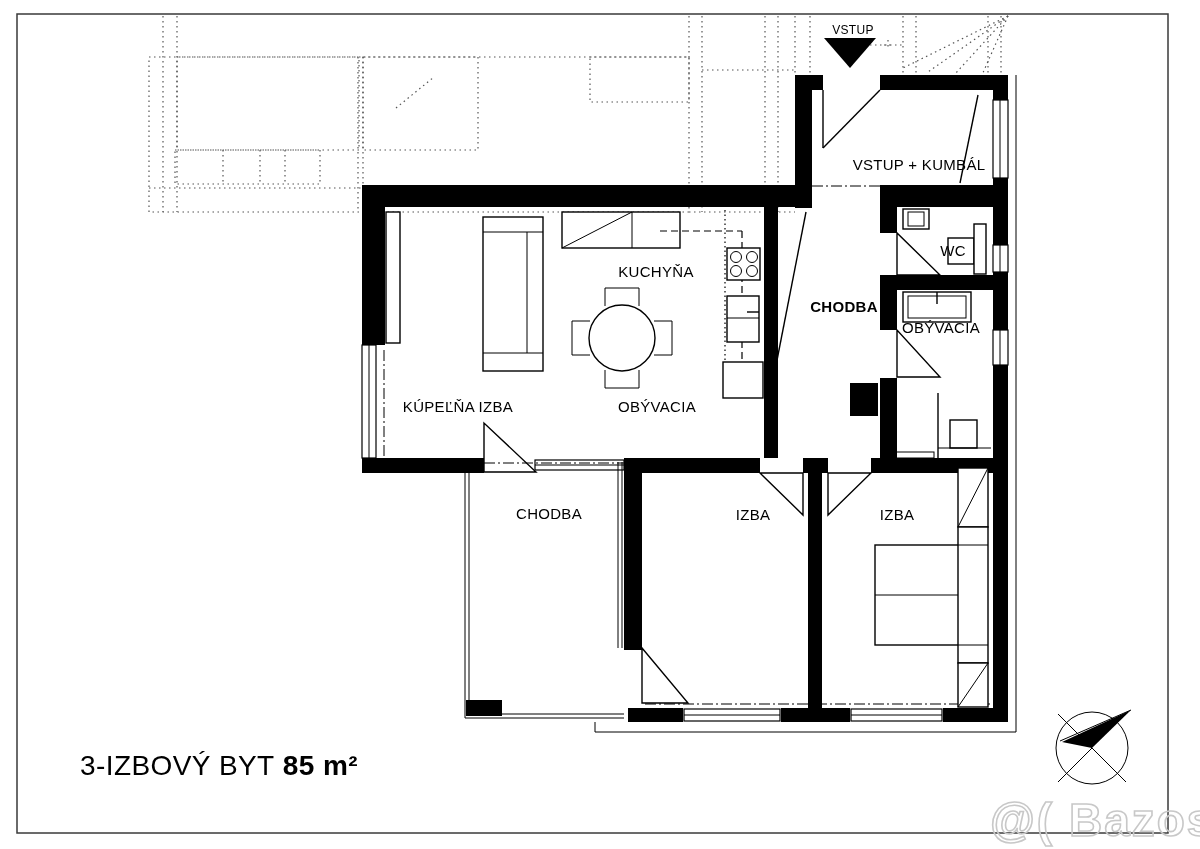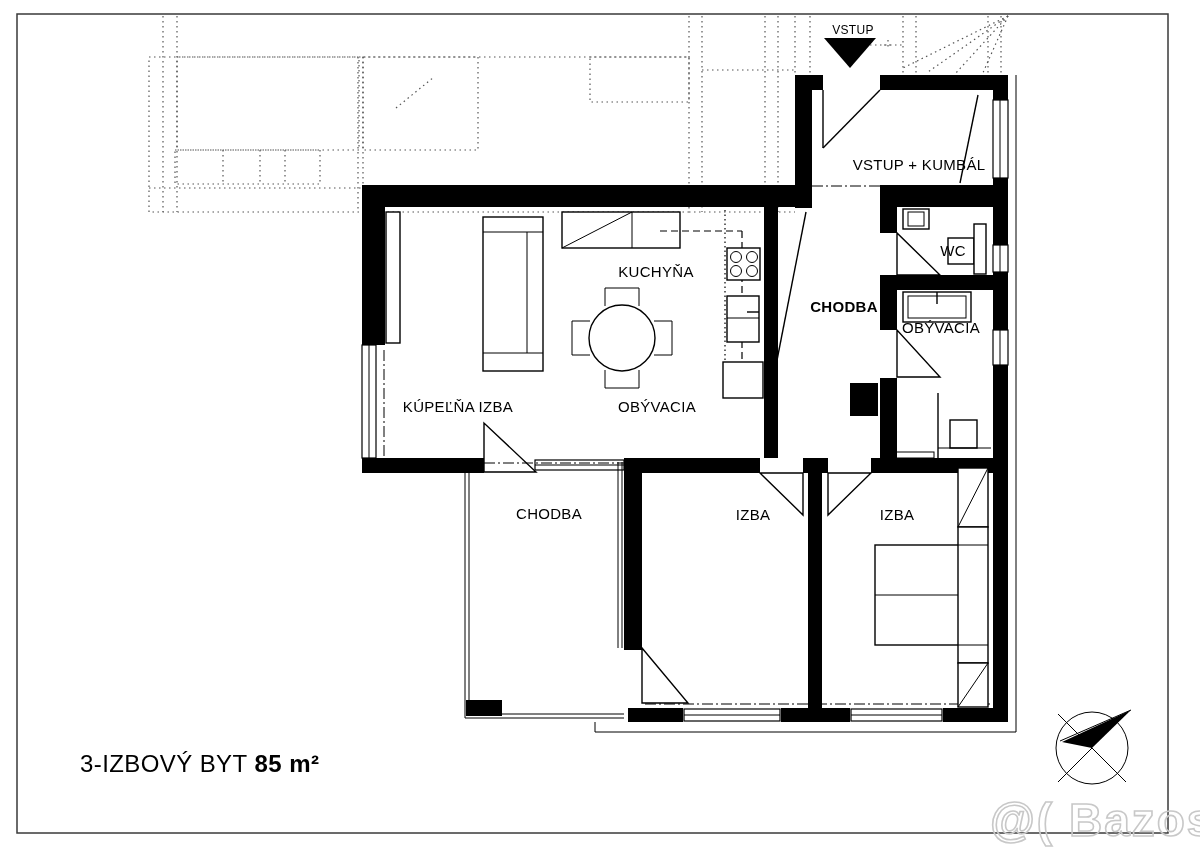--- a/index.html
+++ b/index.html
@@ -25,21 +25,21 @@
   .nb{stroke:var(--neighbor);stroke-width:1.2;fill:none;stroke-dasharray:1.5 3.5;}
   .border{fill:none;stroke:var(--border);stroke-width:1.5;}
   .blackfill{fill:var(--ink);}
   .lbl{
     position:absolute;transform:translate(-50%,-50%);
     white-space:nowrap;color:var(--ink);
     font-size:15px;letter-spacing:.3px;
   }
   .lbl-small{font-size:12px;font-weight:400;}
   #title{
-    position:absolute;left:80px;top:750px;font-size:24px;
+    position:absolute;left:80px;top:750px;font-size:28px;
     letter-spacing:.4px;color:var(--ink);white-space:nowrap;
   }
   #title b{font-weight:700;}
   #watermark{
     position:absolute;left:990px;top:793px;
     font-size:46px;font-weight:700;letter-spacing:2px;
     color:transparent;-webkit-text-stroke:1.6px var(--watermark);
     white-space:nowrap;
   }
 </style>

